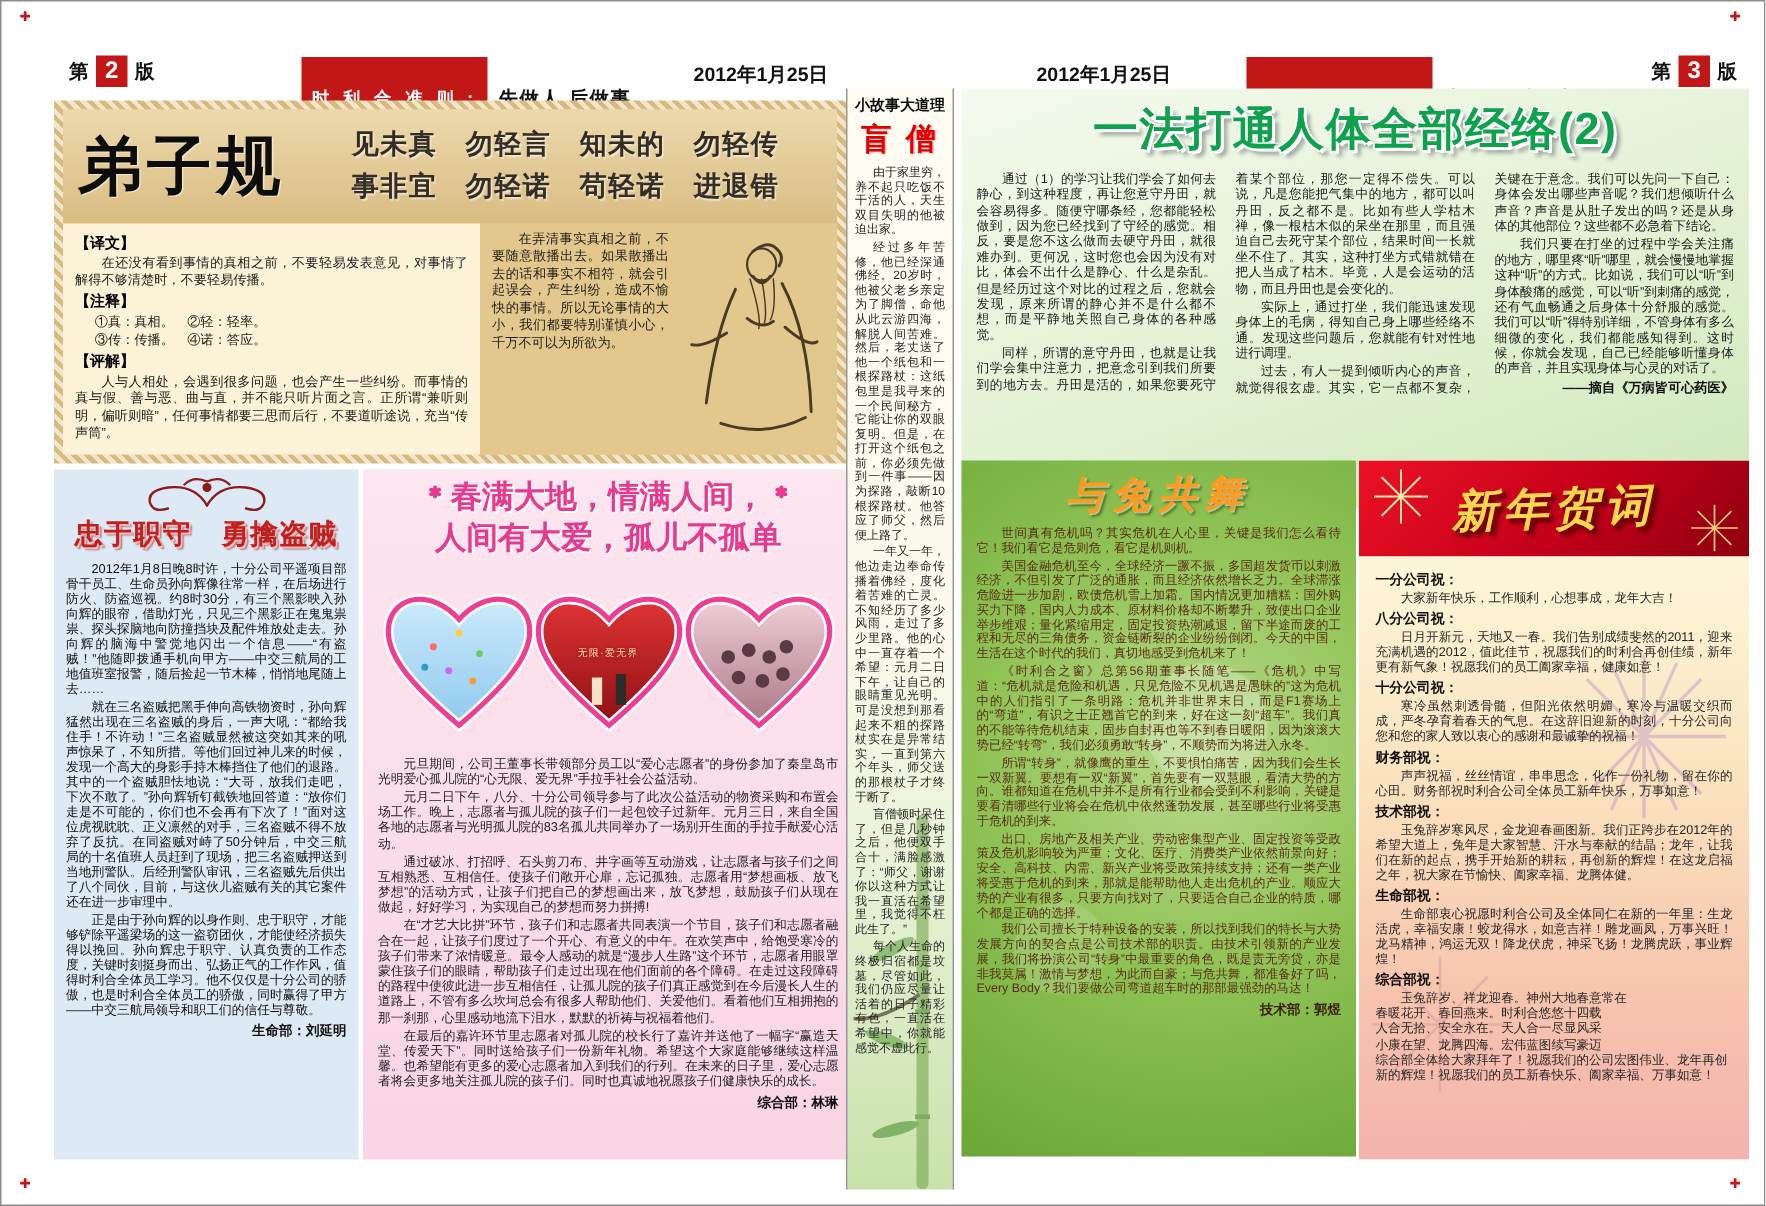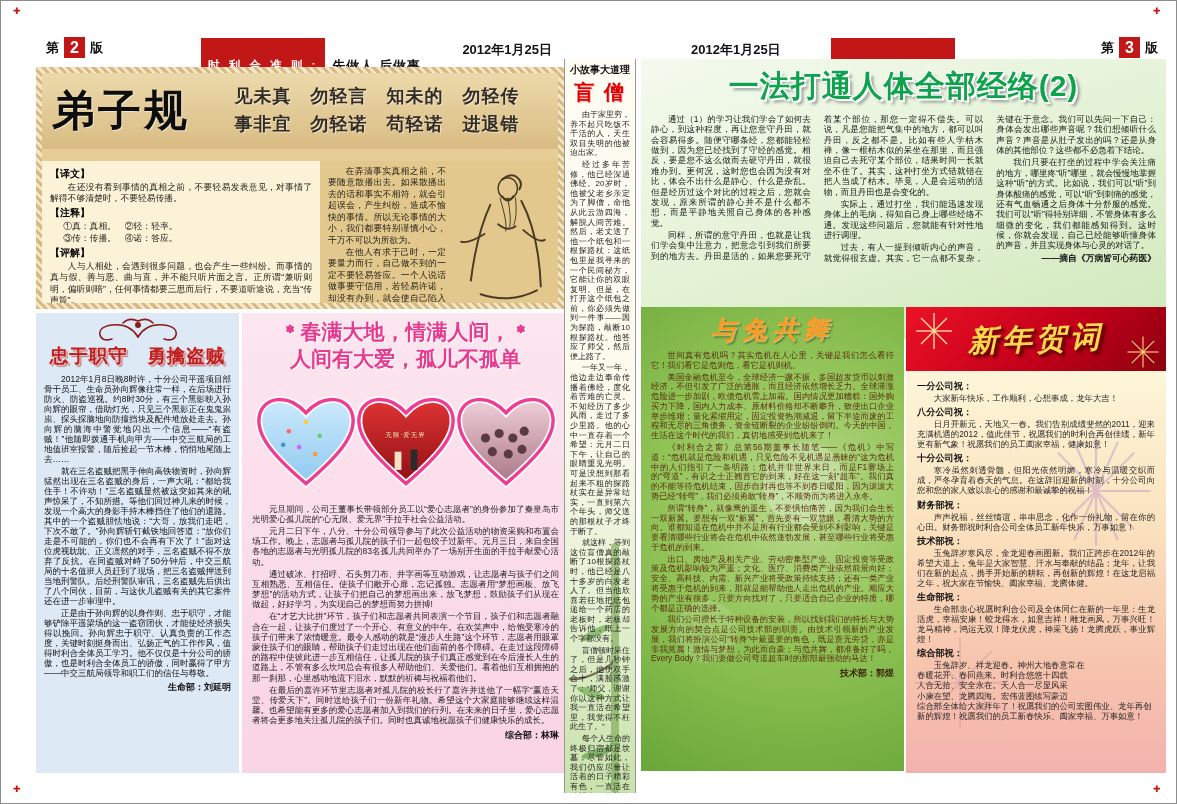--- a/index.html
+++ b/index.html
@@ -13,21 +13,21 @@
   .pg-num-group{position:absolute;top:0;display:flex;align-items:center;gap:5px;font-size:13px;font-weight:bold;color:#111;}
   .numbox{background:#c21717;color:#fff;width:21px;height:21px;display:flex;align-items:center;justify-content:center;
           font-size:16px;font-weight:900;}
   .motto{position:absolute;top:1px;display:flex;align-items:center;gap:7px;}
   .motto-label{background:#c21717;color:#fff;font-size:11.5px;font-weight:bold;letter-spacing:3px;padding:20px 7px;}
   .motto-text{font-size:13px;font-weight:900;color:#111;letter-spacing:1px;}
   .issue-date{position:absolute;top:4px;font-size:13px;font-weight:bold;color:#111;}
   
   .dz-wrap{position:absolute;left:35px;top:66px;width:528px;height:242px;box-sizing:border-box;padding:6px;
            background:repeating-linear-gradient(45deg,#d8b97f 0 3px,#f3e6c8 3px 6px);}
-  .dz-inner{width:100%;height:100%;background:#e6cd96;display:flex;flex-direction:column;gap:12px;}
+  .dz-inner{width:100%;height:100%;background:#e6cd96;display:flex;flex-direction:column;}
   .dz-banner{height:76px;display:flex;align-items:center;background:linear-gradient(180deg,#ecd9ab,#d9bc83);}
   .dz-title{font-family:"Liberation Serif",serif;font-size:43px;font-weight:900;color:#0d0d0d;letter-spacing:3px;
             margin:0 6px 0 10px;text-shadow:1px 1px 0 #fff8;}
   .dz-verse{flex:1;text-align:center;font-size:18px;font-weight:700;color:#332d25;line-height:1.55;
             letter-spacing:1px;text-shadow:1px 1px 1px rgba(255,255,255,.55);}
   .dz-low{flex:1;display:flex;min-height:0;}
   .dz-left{width:278px;background:#fbf2d8;padding:5px 8px;box-sizing:border-box;overflow:hidden;}
   .dz-label{font-size:10px;font-weight:900;color:#000;margin:1px 0;}
   .dz-left p,.dz-right p{font-size:8.8px;line-height:1.3;text-align:justify;text-indent:2em;margin:0 0 1px;color:#232018;}
   .dz-left .notes p{text-indent:1.5em;}
@@ -165,21 +165,20 @@
               <path d="M40 40 q-14 30 -20 78"></path>
               <path d="M72 36 q18 34 20 88"></path>
               <path d="M34 70 q-16 10 -24 8"></path>
               <path d="M74 66 q16 14 22 10"></path>
               <path d="M30 132 q30 10 58 -4"></path>
               <path d="M48 60 q10 8 18 2"></path>
             </g>
           </svg>
           <div>
               <p>在弄清事实真相之前，不要随意散播出去。如果散播出去的话和事实不相符，就会引起误会，产生纠纷，造成不愉快的事情。所以无论事情的大小，我们都要特别谨慎小心，千万不可以为所欲为。</p>
-              <p>在他人有求于己时，一定要量力而行，自己做不到的一定不要轻易答应。一个人说话做事要守信用，若轻易许诺，却没有办到，就会使自己陷入两难的境地。</p>
             </div>
         </div>
       </div>
     </div>
   </div>
 
   <div class="guard">
     <div class="flourish">
       <svg width="150" height="24" viewBox="0 0 150 24">
         <g fill="none" stroke="#8c1c1c" stroke-width="1.6" stroke-linecap="round">
@@ -282,21 +281,20 @@
         <ellipse cx="30" cy="210" rx="16" ry="4" fill="#5d9a42" transform="rotate(-15 30 210)"></ellipse>
         <path d="M46 120 q-26 18 -44 16" stroke="#4c3a28" stroke-width="2.5" fill="none"></path>
       </g>
     </svg>
     <div class="story-kicker">小故事大道理</div>
     <div class="story-title">盲 僧</div>
     <div>
         <p>由于家里穷，养不起只吃饭不干活的人，天生双目失明的他被迫出家。</p>
         <p>经过多年苦修，他已经深通佛经。20岁时，他被父老乡亲定为了脚僧，命他从此云游四海，解脱人间苦难。然后，老丈送了他一个纸包和一根探路杖：这纸包里是我寻来的一个民间秘方，它能让你的双眼复明。但是，在打开这个纸包之前，你必须先做到一件事——因为探路，敲断10根探路杖。他答应了师父，然后便上路了。</p>
         <p>一年又一年，他边走边奉命传播着佛经，度化着苦难的亡灵。不知经历了多少风雨，走过了多少里路。他的心中一直存着一个希望：元月二日下午，让自己的眼睛重见光明。可是没想到那看起来不粗的探路杖实在是异常结实，一直到第六个年头，师父送的那根杖子才终于断了。</p>
-        <p>就这样，等到这位盲僧真的敲断了10根探路杖时，他已经是八十多岁的白发老人了。但当他欣喜若狂地把纸包递给一个药店的老板时，老板却告诉他，纸上一个字都没有。</p>
         <p>盲僧顿时呆住了，但是几秒钟之后，他便双手合十，满脸感激了：“师父，谢谢你以这种方式让我一直活在希望里，我觉得不枉此生了。”</p>
         <p>每个人生命的终极归宿都是坟墓，尽管如此，我们仍应尽量让活着的日子精彩有色，一直活在希望中，你就能感觉不虚此行。</p>
       </div>
   </div>
 
   <div class="meridian">
     <div class="headline">一法打通人体全部经络(2)</div>
     <div class="meridian-cols">
       <div>
           <p>通过（1）的学习让我们学会了如何去静心，到这种程度，再让您意守丹田，就会容易得多。随便守哪条经，您都能轻松做到，因为您已经找到了守经的感觉。相反，要是您不这么做而去硬守丹田，就很难办到。更何况，这时您也会因为没有对比，体会不出什么是静心、什么是杂乱。但是经历过这个对比的过程之后，您就会发现，原来所谓的静心并不是什么都不想，而是平静地关照自己身体的各种感觉。</p>

